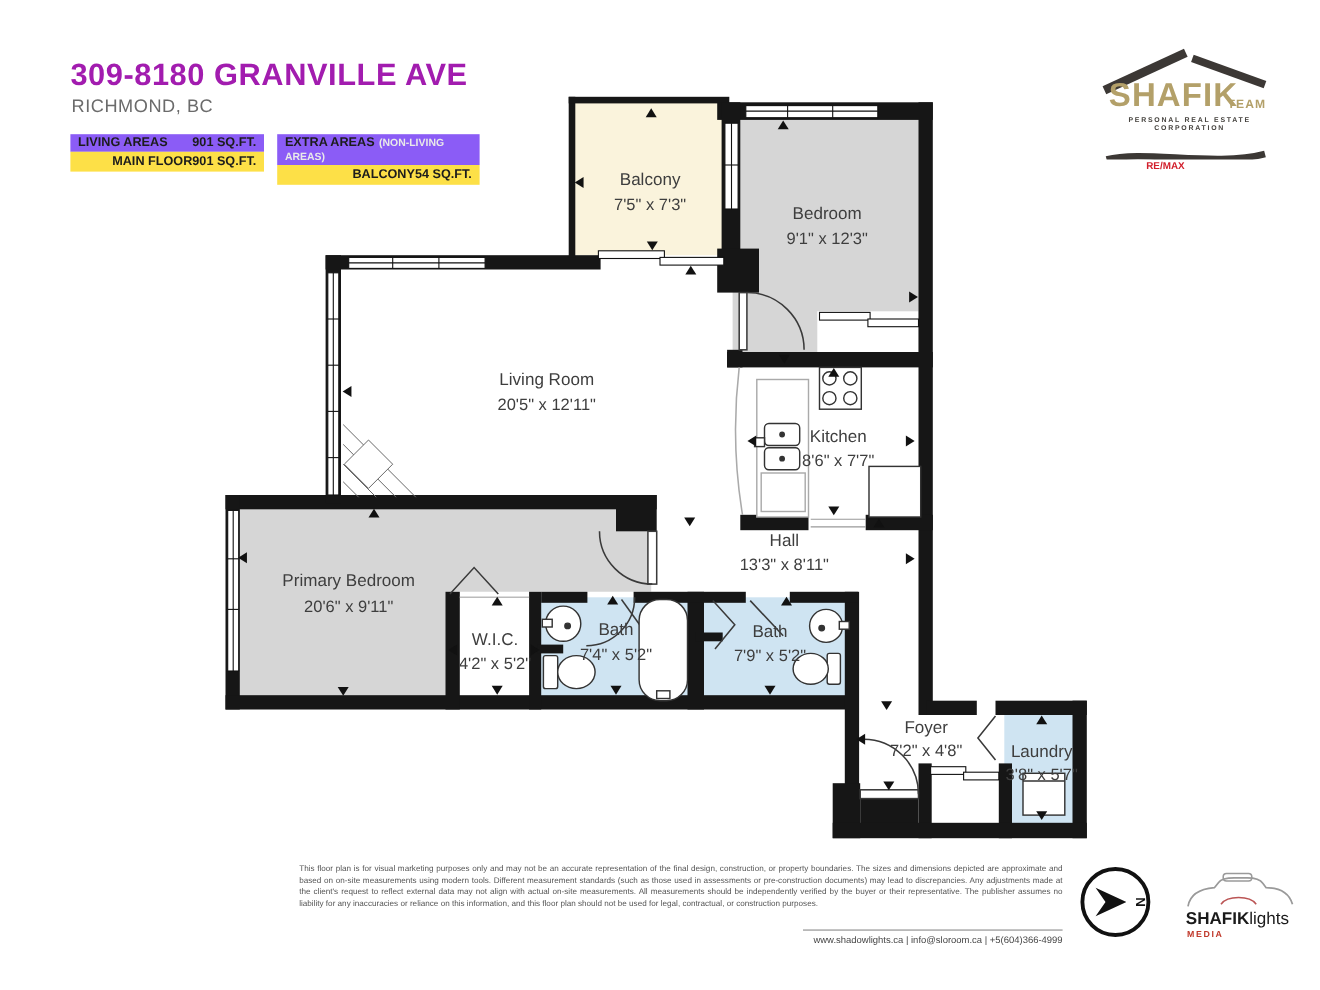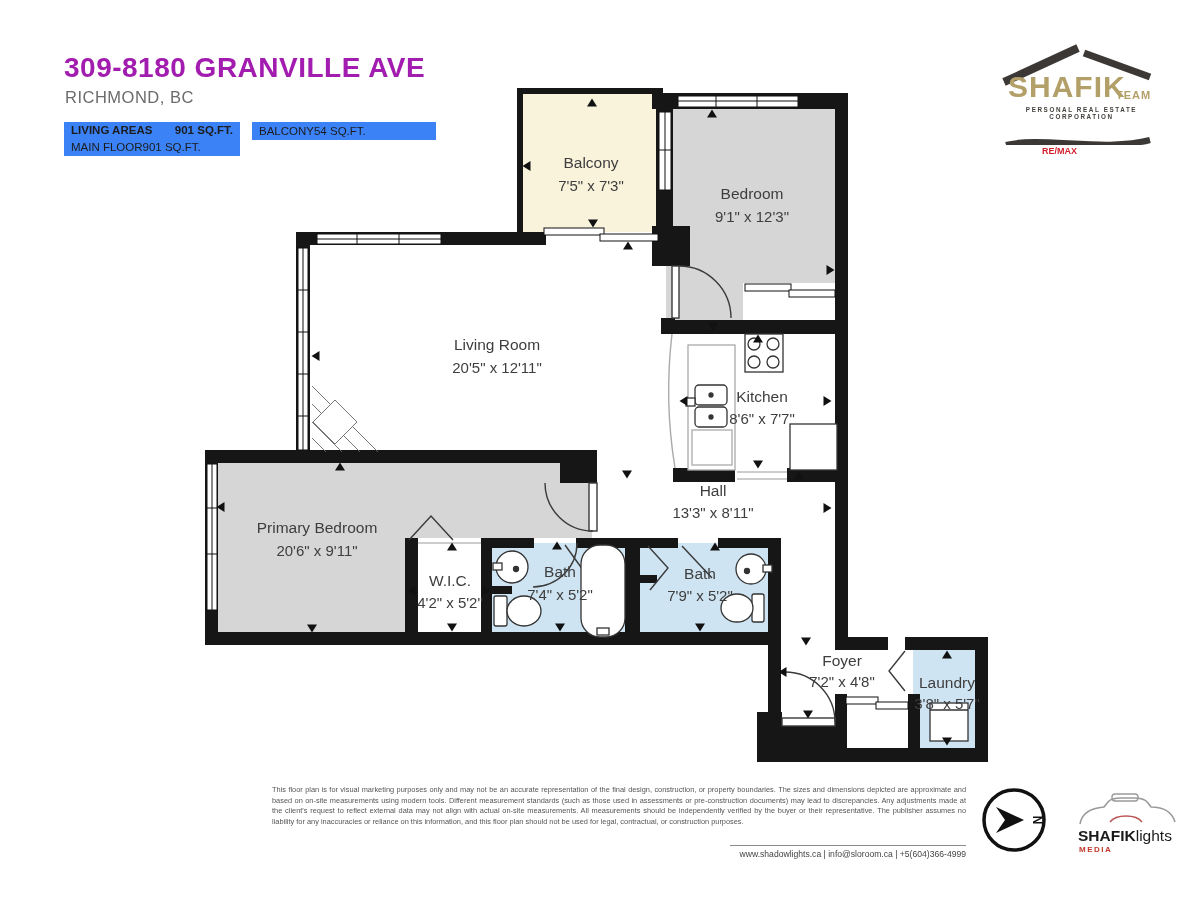--- a/index.html
+++ b/index.html
@@ -3,23 +3,23 @@
 <meta charset="utf-8">
 <style>
   html,body{margin:0;padding:0;background:#ffffff;}
   #canvas{position:relative;width:1200px;height:900px;background:#fff;overflow:hidden;
           font-family:"Liberation Sans",sans-serif;}
   .abs{position:absolute;}
   
   #page-title{left:64px;top:52px;font-size:28px;font-weight:800;color:#a21caf;letter-spacing:.5px;}
   #page-city{left:65px;top:88px;font-size:16.5px;color:#6b6b6b;letter-spacing:.5px;}
   .area-table{font-size:11.5px;color:#1c1c1c;}
-  .area-table .hdr{background:#3b82f6;display:flex;justify-content:space-between;
+  .area-table .hdr{background:#8b5cf6;display:flex;justify-content:space-between;
        padding:2px 7px;font-weight:bold;align-items:baseline;}
-  .area-table .row{display:flex;justify-content:flex-start;padding:3px 7px;background:#3b82f6;}
+  .area-table .row{display:flex;justify-content:flex-end;padding:3px 7px;background:#fde047;font-weight:bold;}
   .hdr .note{font-weight:600;font-size:9.5px;color:#e9e9e9;margin-left:4px;}
   #living-table{left:64px;top:122px;width:176px;}
   #extra-table{left:252px;top:122px;width:184px;}
   
   #shafik{left:1000px;top:40px;width:155px;height:105px;text-align:center;}
   #shafik .name{position:absolute;left:8px;top:30px;font-size:30px;font-weight:800;
       color:#b3a069;letter-spacing:1px;font-stretch:condensed;}
   #shafik .team{position:absolute;left:116px;top:49px;font-size:11px;font-weight:700;color:#b3a069;letter-spacing:1px;}
   #shafik .sub{position:absolute;left:8px;top:66px;font-size:6.3px;font-weight:700;color:#43403c;letter-spacing:1.6px;}
   #shafik .remax{position:absolute;left:42px;top:106px;font-size:9px;font-weight:800;color:#d21f2c;}
@@ -49,20 +49,23 @@
       <span>LIVING AREAS</span>
       <span>901 SQ.FT.</span>
     </div>
     <div class="row">
       <span>MAIN FLOOR</span>
       <span>901 SQ.FT.</span>
     </div>
   </div>
 
   <div class="abs area-table" id="extra-table">
+    <div class="hdr">
+      <span><span>EXTRA AREAS</span><span class="note">(NON-LIVING AREAS)</span></span>
+    </div>
     <div class="row">
       <span>BALCONY</span>
       <span>54 SQ.FT.</span>
     </div>
   </div>
 
   <div class="abs" id="shafik">
     <svg class="abs" style="left:0;top:0" width="155" height="105" viewBox="0 0 155 105">
       <path d="M4,42 L78,8" stroke="#3c3835" stroke-width="8" fill="none"></path>
       <path d="M84,13 L150,37" stroke="#3c3835" stroke-width="7" fill="none"></path>

